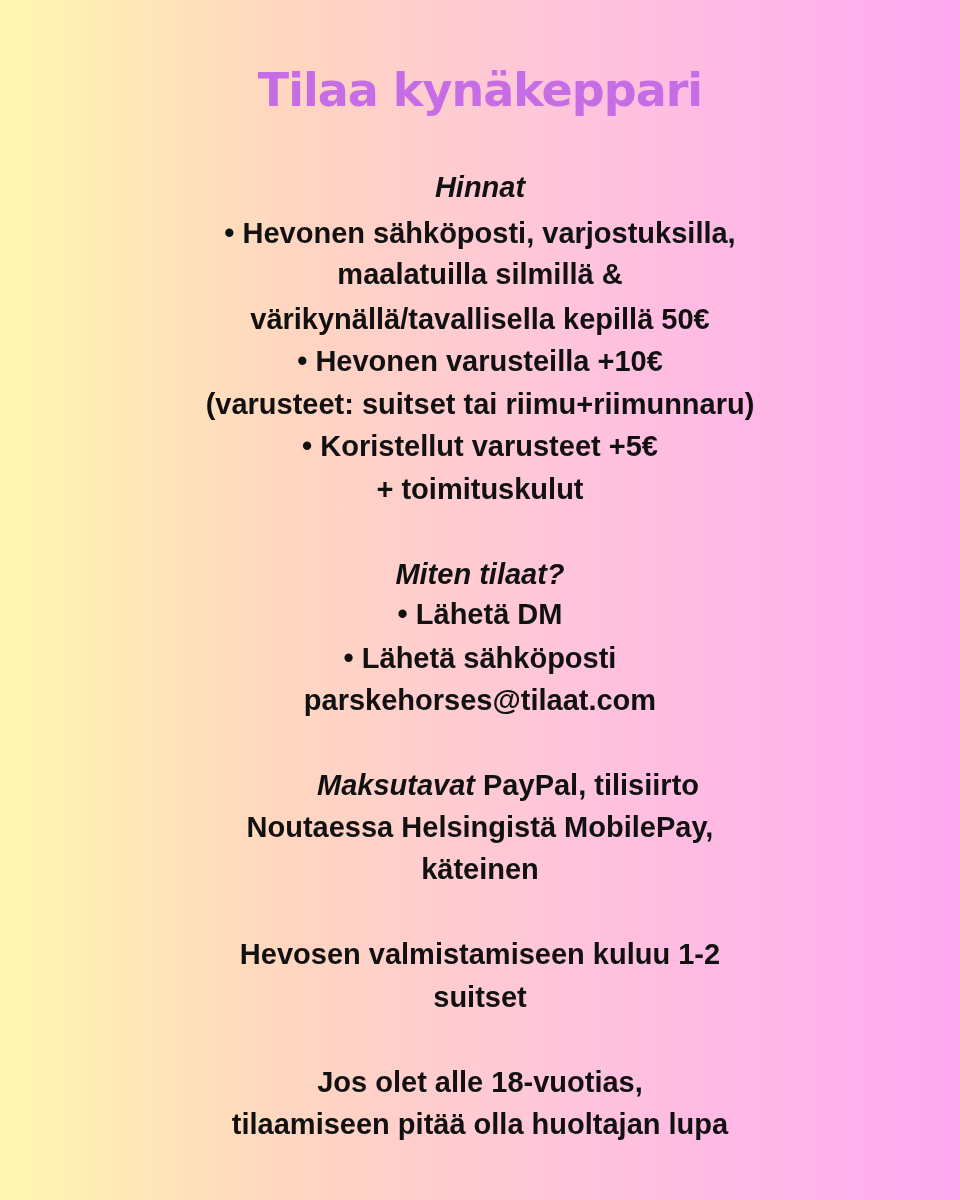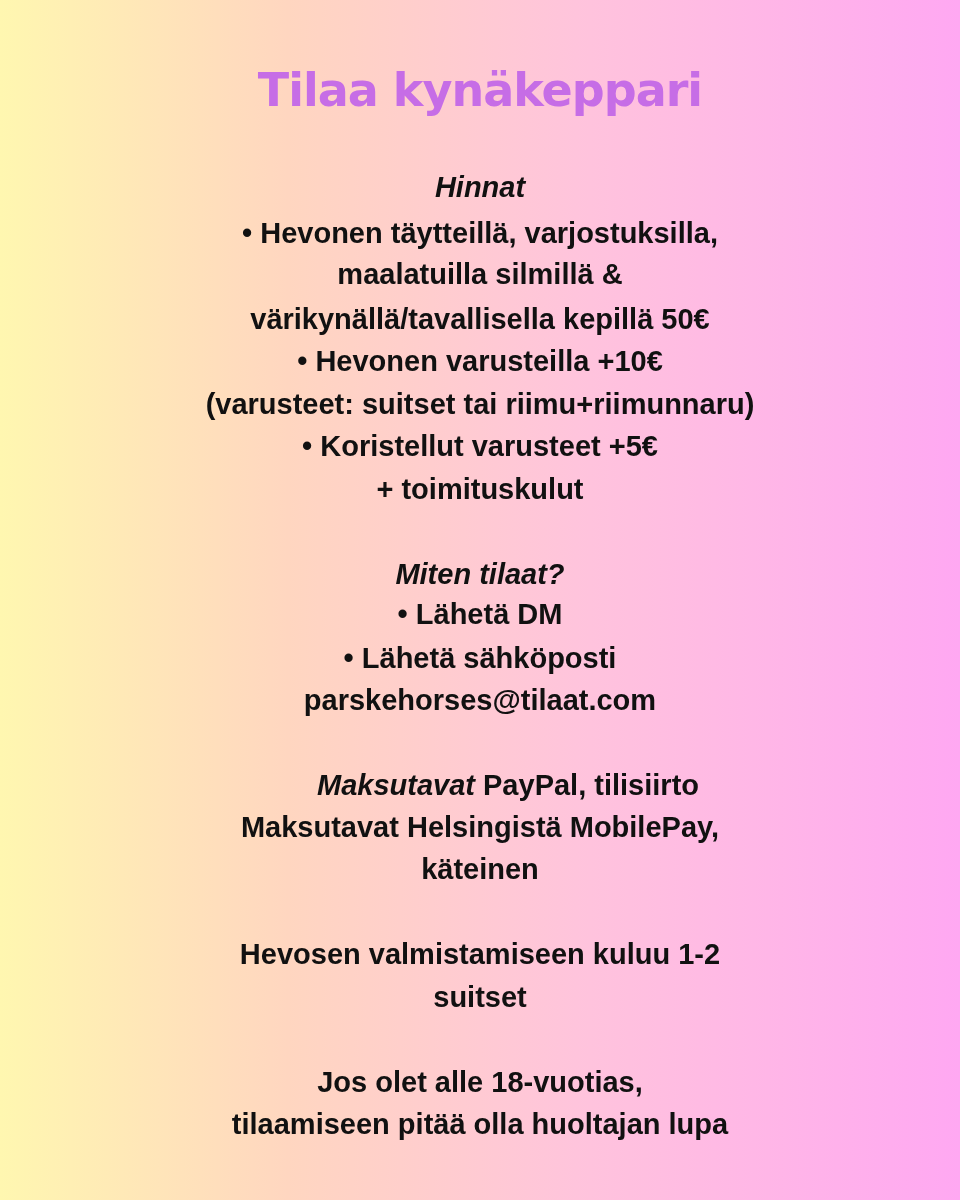--- a/index.html
+++ b/index.html
@@ -56,39 +56,39 @@
   </style>
 </head>
 <body>
 
 <div class="poster">
 
   <h1 class="title">Tilaa kynäkeppari</h1>
 
   <div>
     <p class="line italic" style="top:166px;">Hinnat</p>
-    <p class="line" style="top:212px;">• Hevonen täytteillä, varjostuksilla,</p>
+    <p class="line" style="top:212px;">• Hevonen sähköposti, varjostuksilla,</p>
     <p class="line" style="top:253px;">maalatuilla silmillä &amp;</p>
     <p class="line" style="top:298px;">värikynällä/tavallisella kepillä 50€</p>
     <p class="line" style="top:340px;">• Hevonen varusteilla +10€</p>
     <p class="line" style="top:383px;text-align:center;">(varusteet: suitset tai riimu+riimunnaru)</p>
     <p class="line" style="top:425px;">• Koristellut varusteet +5€</p>
     <p class="line" style="top:468px;">+ toimituskulut</p>
   </div>
 
   <div>
     <p class="line italic" style="top:553px;">Miten tilaat?</p>
     <p class="line" style="top:593px;">• Lähetä DM</p>
     <p class="line" style="top:637px;">• Lähetä sähköposti</p>
     <p class="line" style="top:679px;">parskehorses@tilaat.com</p>
   </div>
 
   <div>
     <p class="line" style="top:764px;padding-left:28px;"><span class="italic">Maksutavat</span><span class="regular-bold"> PayPal, tilisiirto</span></p>
-    <p class="line" style="top:806px;">Maksutavat Helsingistä MobilePay,</p>
+    <p class="line" style="top:806px;">Noutaessa Helsingistä MobilePay,</p>
     <p class="line" style="top:848px;">käteinen</p>
   </div>
 
   <div>
     <p class="line" style="top:933px;">Hevosen valmistamiseen kuluu 1-2</p>
     <p class="line" style="top:976px;">suitset</p>
   </div>
 
   <div>
     <p class="line" style="top:1061px;">Jos olet alle 18-vuotias,</p>

